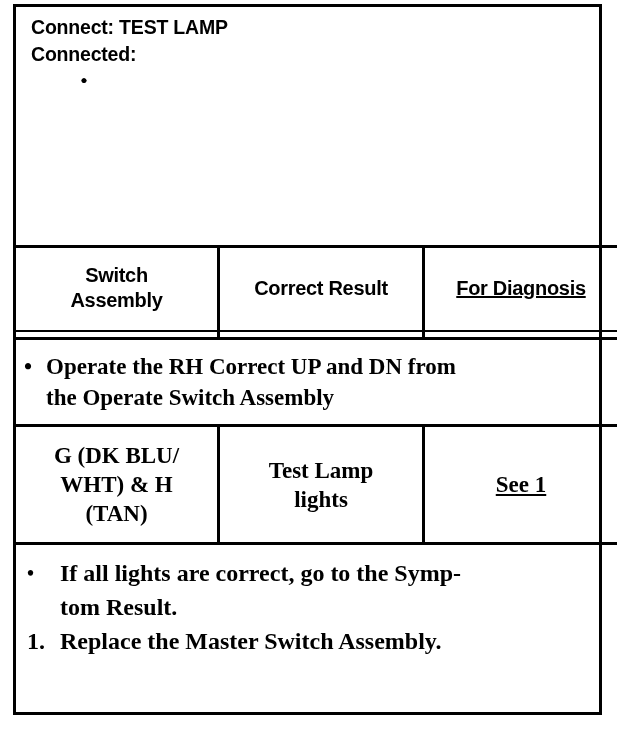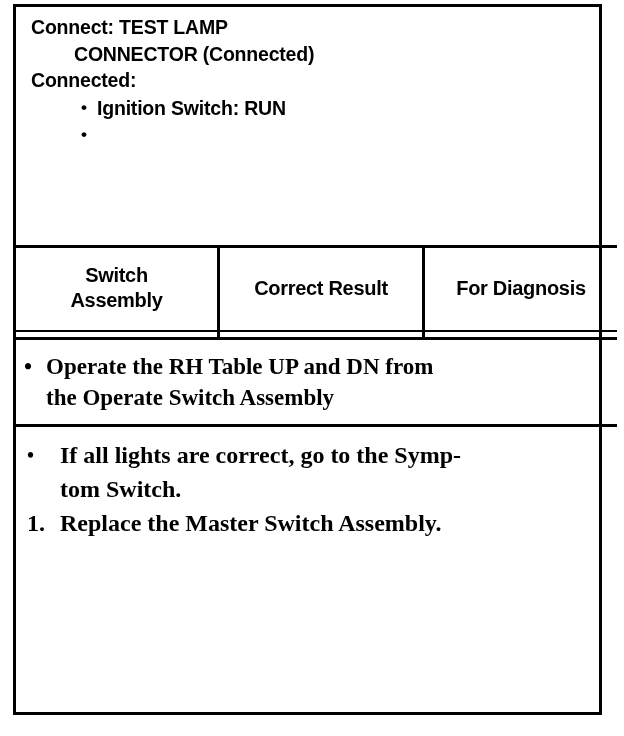--- a/index.html
+++ b/index.html
@@ -80,21 +80,21 @@
     border-top: 3px solid #000000;
     border-left: 3px solid #000000;
     padding: 0;
     vertical-align: middle;
     text-align: center;
   }
   .tbl td:first-child { border-left: none; }
 
   .col-a { width: 197px; }
   .col-b { width: 198px; }
-  .col-c { width: 188px; }
+  .col-c { width: 188px; text-decoration: underline; }
 
   
   .hdr-row td {
     font-family: "Liberation Sans", "DejaVu Sans", sans-serif;
     font-weight: bold;
     font-size: 20px;
     line-height: 25px;
     letter-spacing: -0.3px;
     height: 76px;
     padding: 2px 2px 4px 2px;
@@ -173,27 +173,25 @@
 </style>
 </head>
 <body>
 
 <div id="page">
 
   <div id="chart">
 
     <div class="setup-block">
       <div class="setup-line">Connect: TEST LAMP</div>
-      <div class="setup-line indented">CONNECTOR (Connected)</div>
       <div class="setup-line">Connected:</div>
 
       <ul class="setup-bullets">
         <li>
           <span class="bullet">•</span>
-          <span class="btext">Ignition Switch: RUN</span>
         </li>
         <li>
           <span class="bullet">•</span>
         </li>
       </ul>
     </div>
 
     <table class="tbl">
       <tbody>
 
@@ -210,33 +208,45 @@
           <td class="col-a"></td>
           <td class="col-b"></td>
           <td class="col-c"></td>
         </tr>
 
 
         <tr class="note-row">
           <td colspan="3">
             <span class="hang">
               <span class="bullet">•</span>
-              <span>Operate the RH Table UP and DN from</span>
+              <span>Operate the RH Correct UP and DN from</span>
               <span style="display:block">the Operate Switch Assembly</span>
             </span>
           </td>
         </tr>
 
+        <tr class="data-row r2">
+          <td class="col-a">
+            <div>G (DK BLU/</div>
+            <div>WHT) &amp; H</div>
+            <div>(TAN)</div>
+          </td>
+          <td class="col-b">
+            <div>Test Lamp</div>
+            <div>lights</div>
+          </td>
+          <td class="col-c">See 1</td>
+        </tr>
 
         <tr class="footer-row">
           <td colspan="3">
             <span class="foot-item">
               <span class="marker dot">•</span>
               <span>If all lights are correct, go to the Symp-</span>
-              <span style="display:block">tom Switch.</span>
+              <span style="display:block">tom Result.</span>
             </span>
             <span class="foot-item">
               <span class="marker">1.</span>
               <span>Replace the Master Switch Assembly.</span>
             </span>
           </td>
         </tr>
       </tbody>
     </table>
 

